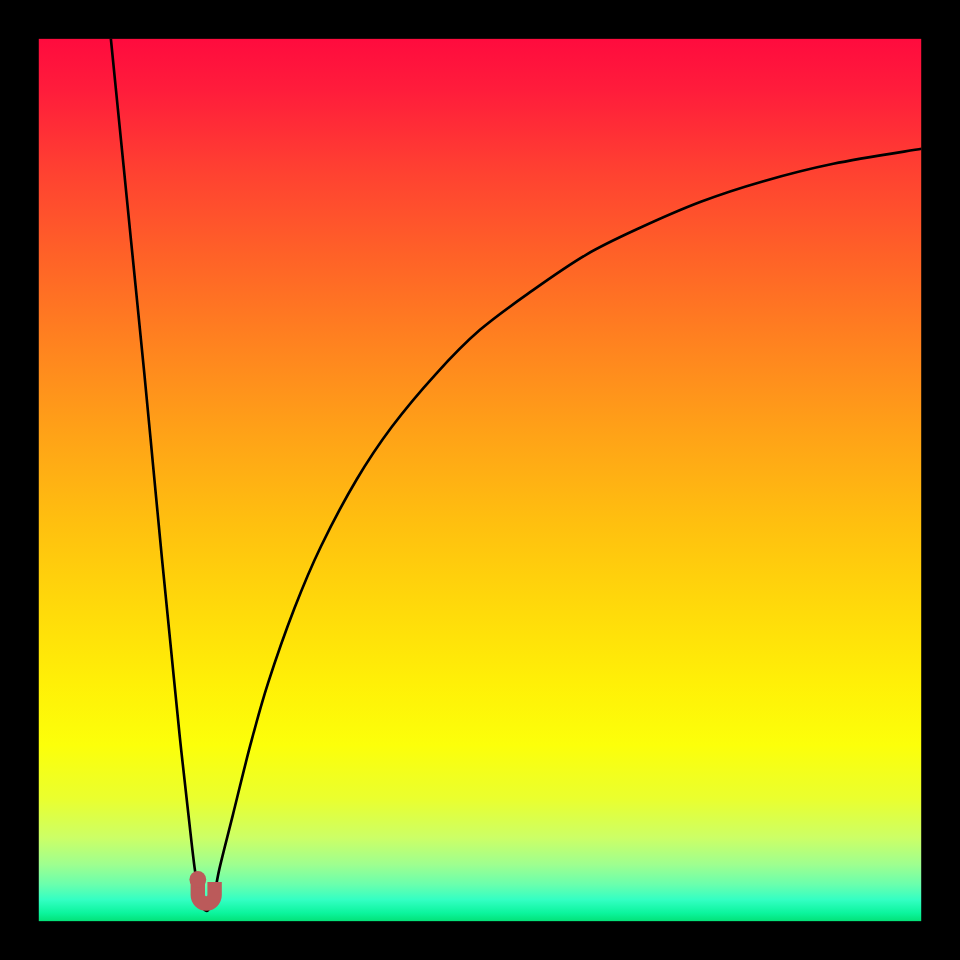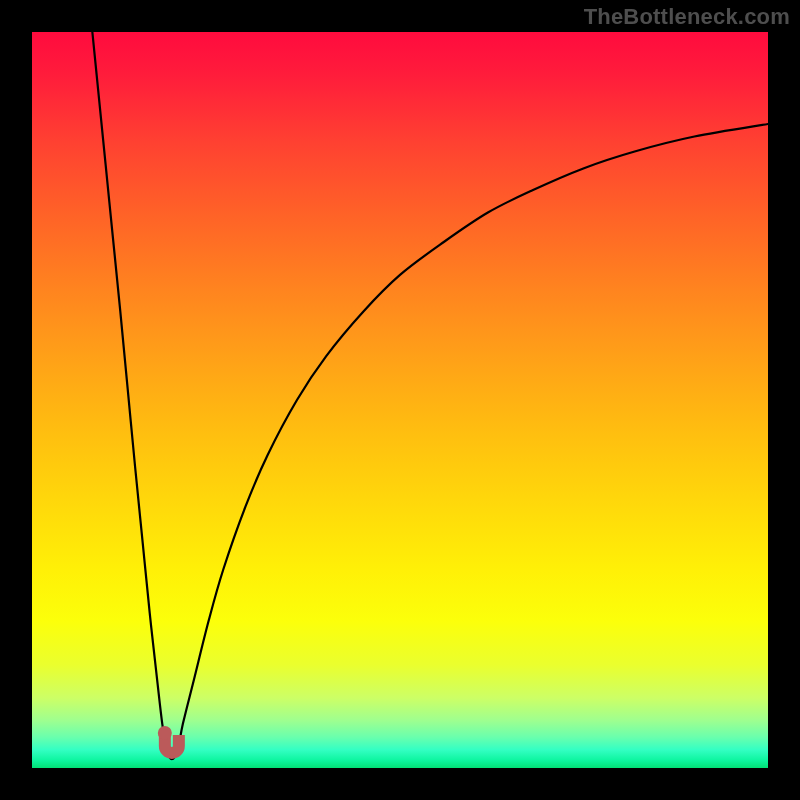--- a/index.html
+++ b/index.html
@@ -38,21 +38,20 @@
     z-index: 10;
   }
   svg {
     display: block;
   }
 </style>
 </head>
 <body>
 
 <div class="frame">
-  <div class="watermark">TheBottleneck.com</div>
   <div class="plot-area">
     <svg id="chart-svg" width="736" height="736" viewBox="0 0 736 736" preserveAspectRatio="none">
       <defs>
         <linearGradient id="bg-grad" x1="0" y1="0" x2="0" y2="1">
             <stop offset="0.00%" stop-color="#ff0b3e"></stop>
             <stop offset="6.00%" stop-color="#ff1d3b"></stop>
             <stop offset="15.00%" stop-color="#ff4131"></stop>
             <stop offset="25.00%" stop-color="#ff6327"></stop>
             <stop offset="35.00%" stop-color="#ff841f"></stop>
             <stop offset="45.00%" stop-color="#ffa317"></stop>

